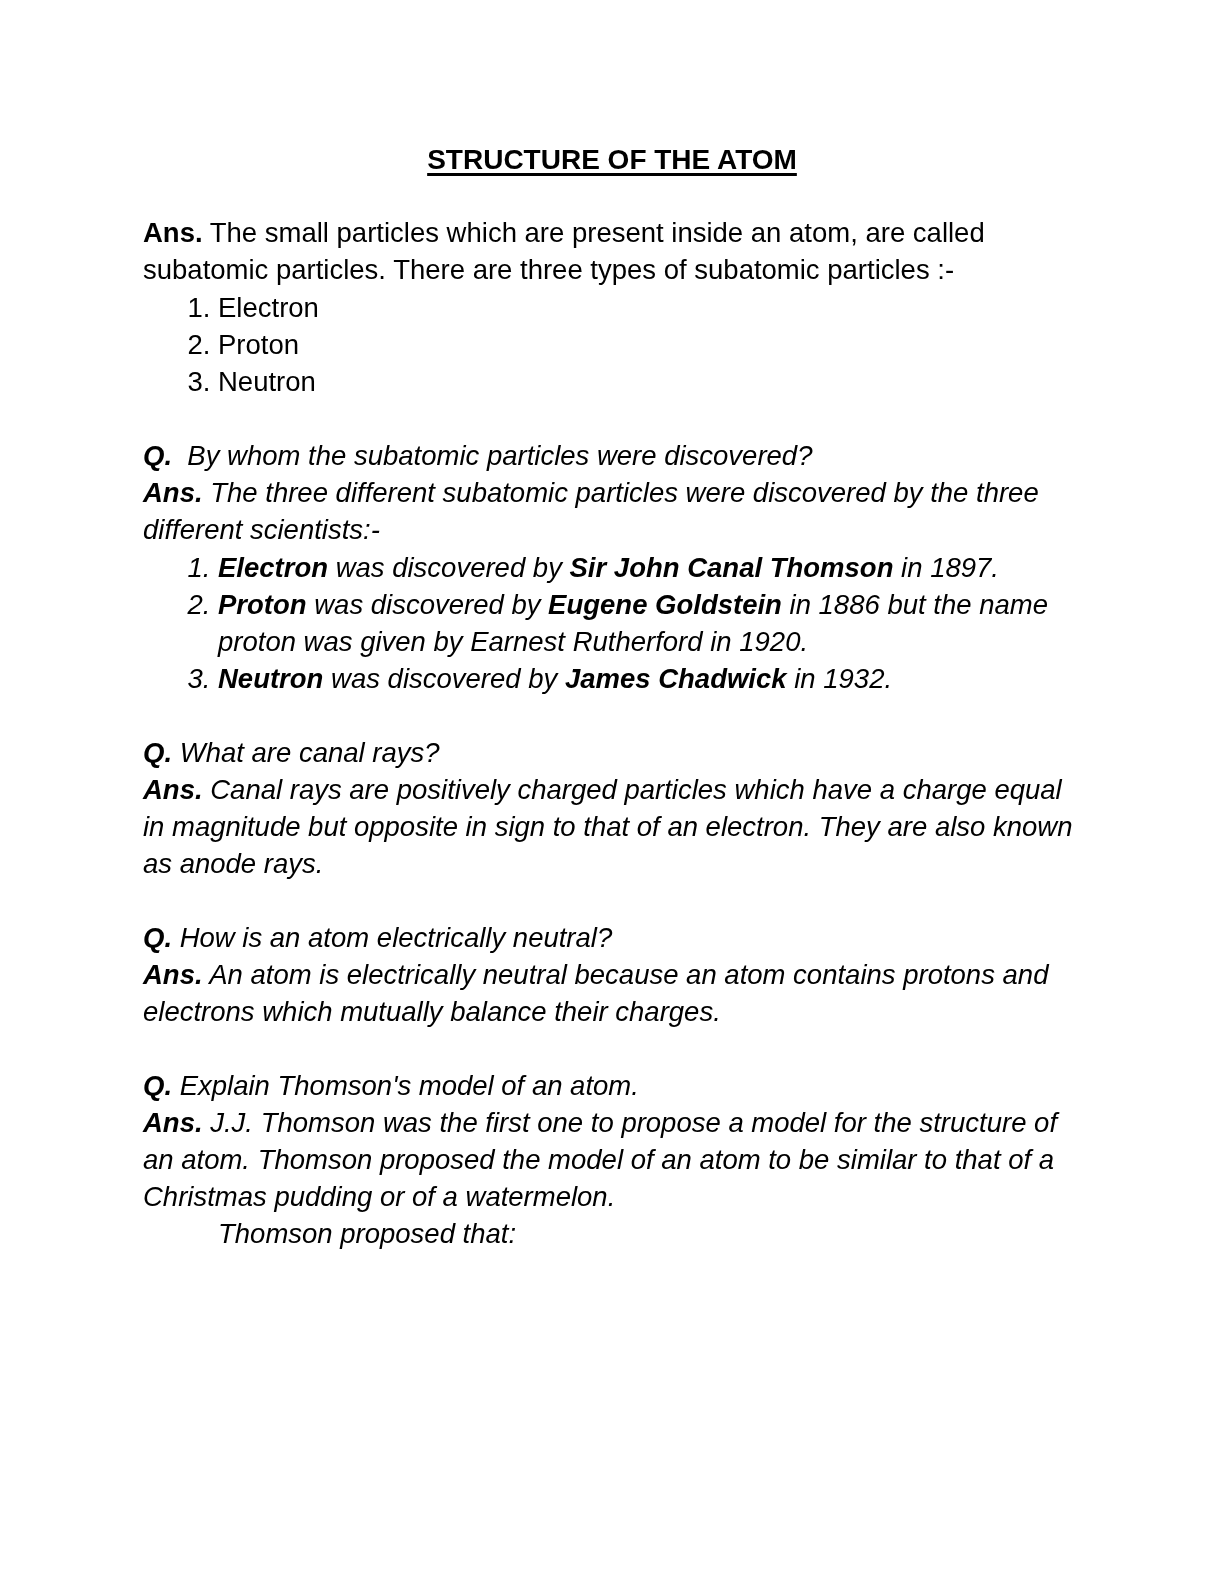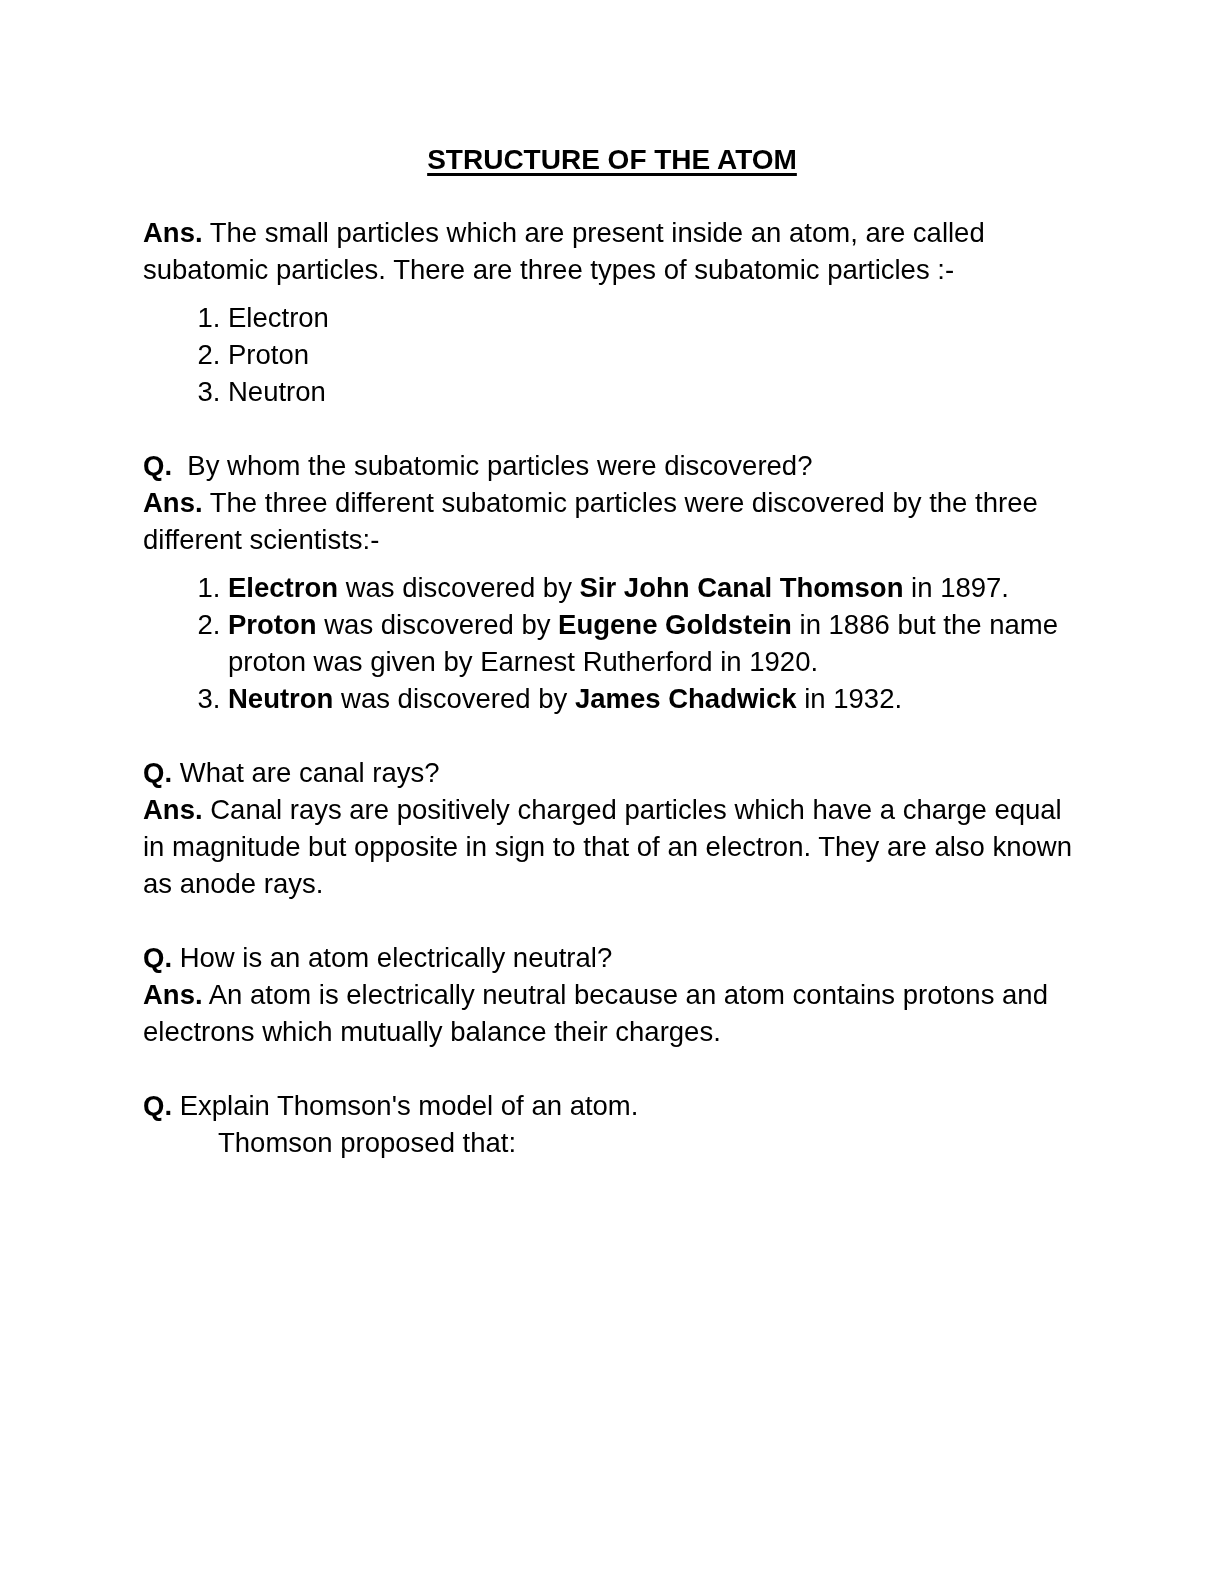--- a/index.html
+++ b/index.html
@@ -25,30 +25,31 @@
     line-height: 40px;
     font-weight: 700;
     text-align: center;
     text-decoration: underline;
     text-decoration-thickness: 3px;
     text-underline-offset: 4px;
     margin: 0 0 34px 0;
   }
   .qa-section + .qa-section {
     margin-top: 37px; 
+    font-style: italic;
   }
   .para {
     margin: 0;
     white-space: pre-wrap;
   }
   .para.indent {
     padding-left: 75px;
   }
   ol.qlist {
-    margin: 11px;
+    margin: 1px;
     padding: 0 0 0 74px;
     list-style: decimal outside;
   }
   ol.qlist li {
     white-space: pre-wrap;
   }
   .b {
     font-weight: 700;
   }
 </style>
@@ -78,16 +79,17 @@
       <div class="qa-section">
         <div class="para"><span class="b">Q.</span><span> What are canal rays?</span></div>
         <div class="para"><span class="b">Ans.</span><span> Canal rays are positively charged particles which have a charge equal in magnitude but opposite in sign to that of an electron. They are also known as anode rays.</span></div>
       </div>
       <div class="qa-section">
         <div class="para"><span class="b">Q.</span><span> How is an atom electrically neutral?</span></div>
         <div class="para"><span class="b">Ans.</span><span> An atom is electrically neutral because an atom contains protons and electrons which mutually balance their charges.</span></div>
       </div>
       <div class="qa-section">
         <div class="para"><span class="b">Q.</span><span> Explain Thomson's model of an atom.</span></div>
+        <div class="para"><span class="b">Ans.</span><span> J.J. Thomson was the first one to propose a model for the structure of an atom. Thomson proposed the model of an atom to be similar to that of a Christmas pudding or of a watermelon.</span></div>
         <div class="para indent"><span>Thomson proposed that:</span></div>
       </div>
     </div>
 </div>
 
 </body></html>

